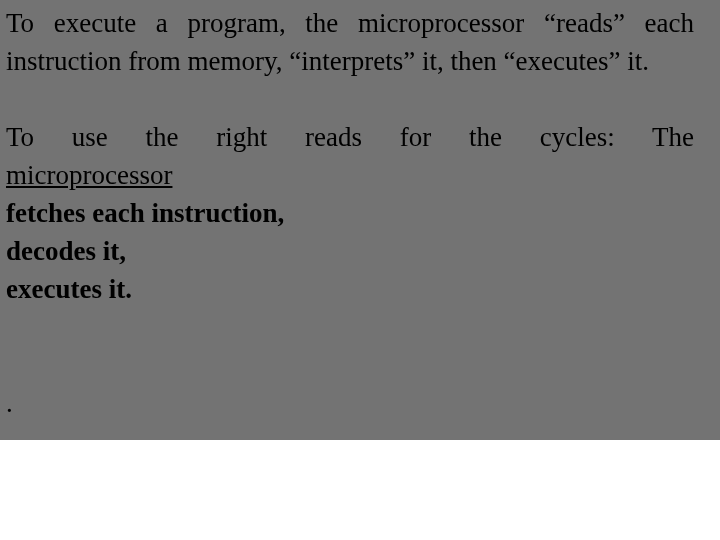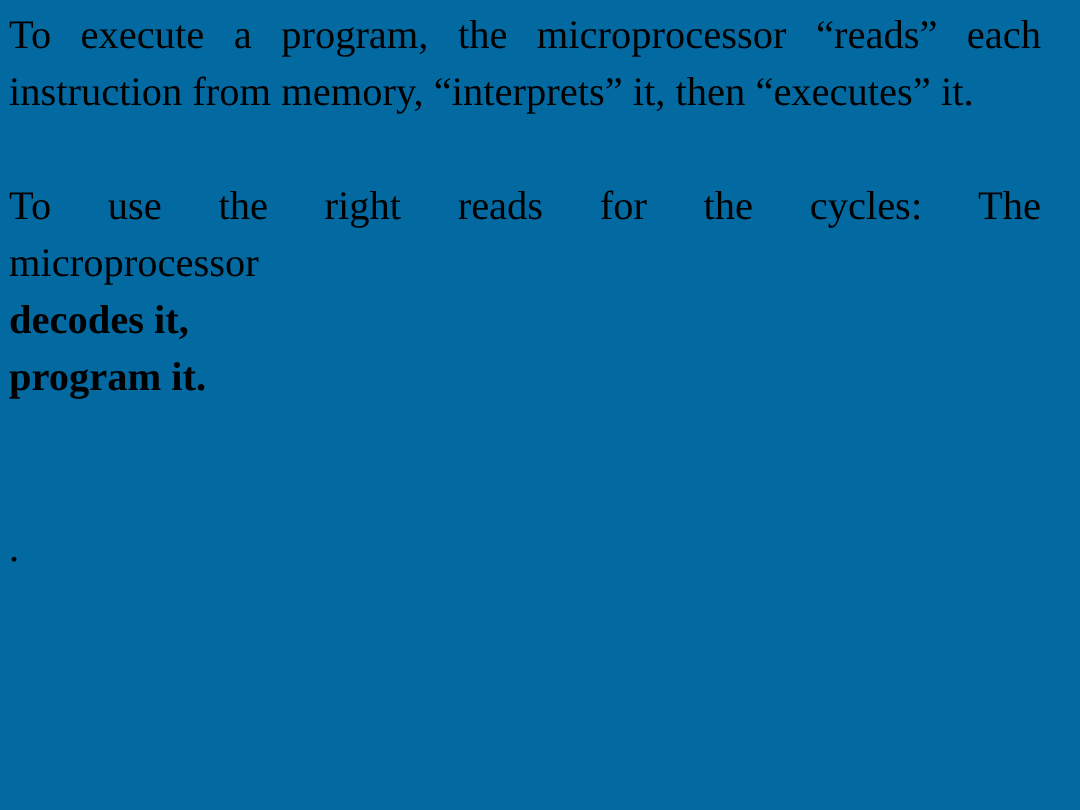--- a/index.html
+++ b/index.html
@@ -11,22 +11,22 @@
 
   body {
     font-family: "Liberation Serif", "DejaVu Serif", serif;
     color: #000000;
     -webkit-font-smoothing: none;
   }
 
   #slide {
     position: relative;
     width: 720px;
-    height: 540px;
-    background: #0369a1;
+    height: 440px;
+    background: #737373;
     overflow: hidden;
     box-sizing: border-box;
   }
 
   #body-text {
     position: absolute;
     left: 6px;
     top: 4px;
     width: 688px;
   }
@@ -40,20 +40,21 @@
     color: #000000;
   }
 
   
   .para.justified-line {
     text-align-last: justify;
   }
 
   .para.flush {
     text-align: left;
+    text-decoration: underline;
   }
 
   .para.bold {
     font-weight: bold;
     text-align: left;
   }
 
   .spacer {
     height: 38px;
   }
@@ -77,24 +78,25 @@
   <div id="body-text">
 
     <p class="para">To execute a program, the microprocessor “reads” each instruction from memory, “interprets” it, then “executes” it.</p>
 
     <div class="spacer"></div>
 
     <p class="para justified-line">To use the right reads for the cycles: The</p>
 
     <p class="para flush">microprocessor</p>
 
+    <p class="para bold">fetches each instruction,</p>
 
     <p class="para bold">decodes it,</p>
 
-    <p class="para bold">program it.</p>
+    <p class="para bold">executes it.</p>
 
     <div class="spacer-small"></div>
 
 
     <div class="spacer"></div>
 
     <p class="trailing-dot">.</p>
 
   </div>
 

